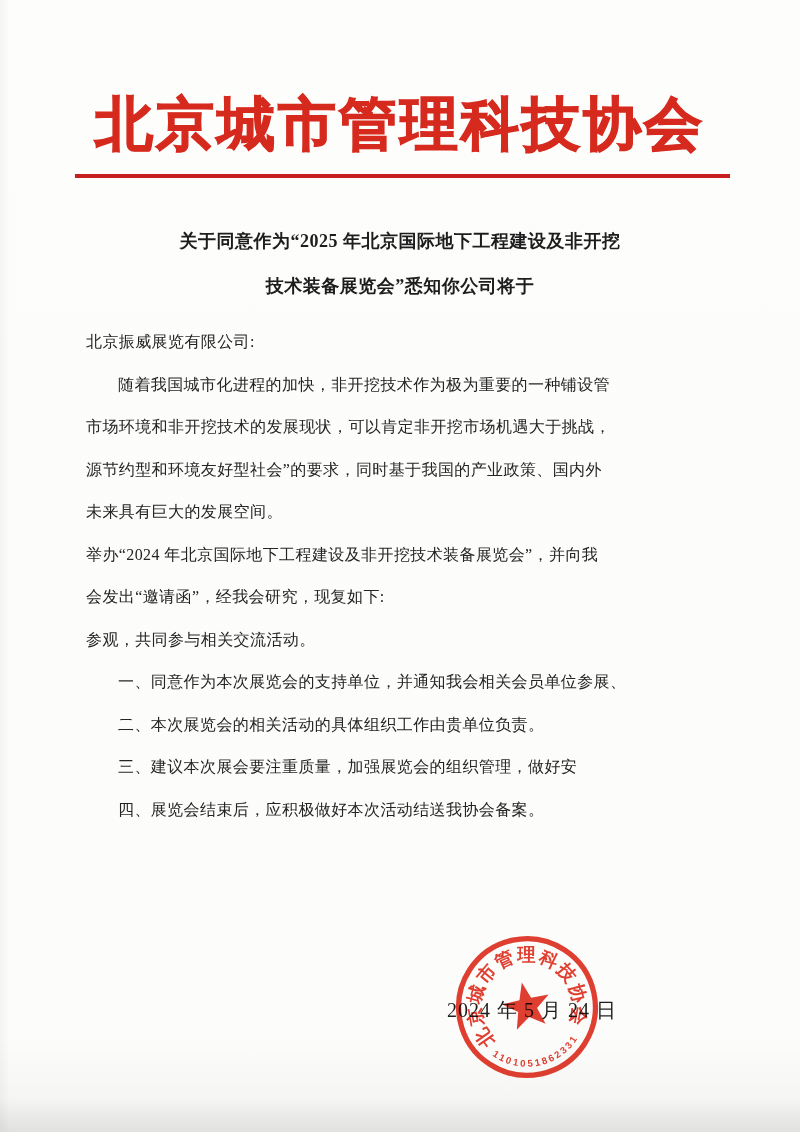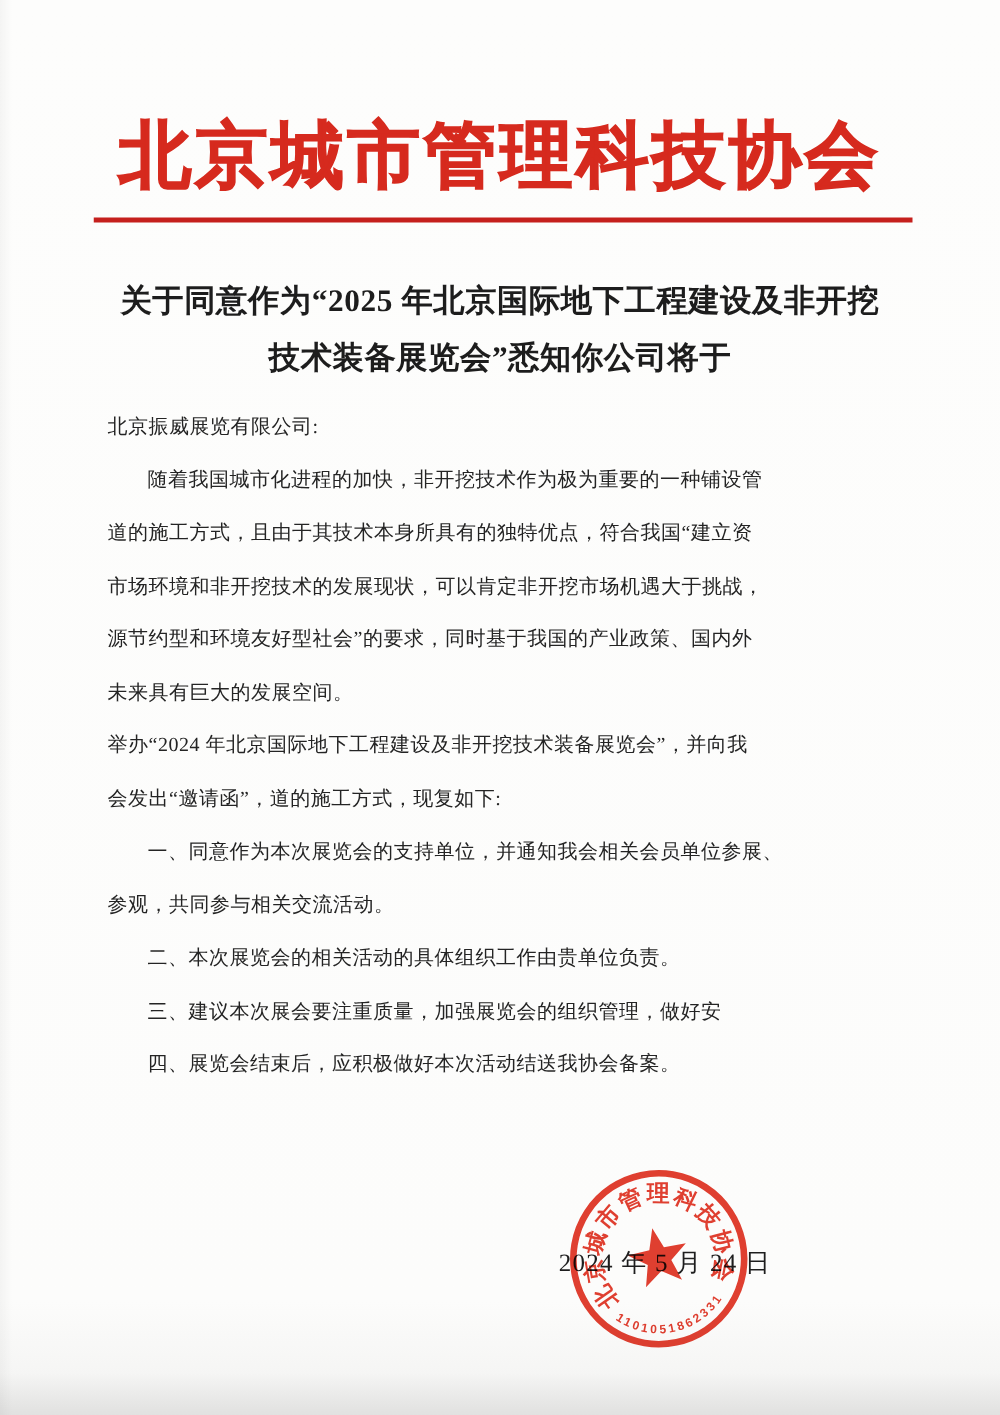--- a/index.html
+++ b/index.html
@@ -36,21 +36,21 @@
     white-space: nowrap;
   }
   .red-rule {
     position: absolute; left: 75px; top: 174px;
     width: 655px; height: 4px;
     background: #c5201d;
   }
   .doc-title {
     position: absolute; left: 60px; top: 219px; width: 680px;
     text-align: center;
-    font-size: 25px; line-height: 45px;
+    font-size: 18px; line-height: 45px;
     font-weight: bold;
     color: #1d1d1d;
     letter-spacing: 0.5px;
   }
   .body-text {
     position: absolute; left: 86px; top: 321px; width: 636px;
     font-size: 16px; line-height: 42.5px;
     color: #242424;
     letter-spacing: 0.4px;
   }
@@ -86,28 +86,27 @@
   <div class="red-rule"></div>
 
   <div class="doc-title">
     <div class="line">关于同意作为“2025 年北京国际地下工程建设及非开挖</div>
     <div class="line">技术装备展览会”悉知你公司将于</div>
   </div>
 
   <div class="body-text">
     <div class="line">北京振威展览有限公司:</div>
     <div class="line indent">随着我国城市化进程的加快，非开挖技术作为极为重要的一种铺设管</div>
-    <div class="line">道的施工方式，且由于其技术本身所具有的独特优点，符合我国“建立资</div>
     <div class="line">市场环境和非开挖技术的发展现状，可以肯定非开挖市场机遇大于挑战，</div>
     <div class="line">源节约型和环境友好型社会”的要求，同时基于我国的产业政策、国内外</div>
     <div class="line">未来具有巨大的发展空间。</div>
     <div class="line">举办“2024 年北京国际地下工程建设及非开挖技术装备展览会”，并向我</div>
-    <div class="line">会发出“邀请函”，道的施工方式，现复如下:</div>
+    <div class="line">会发出“邀请函”，经我会研究，现复如下:</div>
+    <div class="line">参观，共同参与相关交流活动。</div>
     <div class="line indent">一、同意作为本次展览会的支持单位，并通知我会相关会员单位参展、</div>
-    <div class="line">参观，共同参与相关交流活动。</div>
     <div class="line indent">二、本次展览会的相关活动的具体组织工作由贵单位负责。</div>
     <div class="line indent">三、建议本次展会要注重质量，加强展览会的组织管理，做好安</div>
     <div class="line indent">四、展览会结束后，应积极做好本次活动结送我协会备案。</div>
   </div>
 
   <div class="date-line">2024 年 5 月 24 日</div>
 
   <div class="seal">
     <svg viewBox="0 0 160 160" xmlns="http://www.w3.org/2000/svg">
       <circle cx="80" cy="80" r="71" fill="none" stroke="#e03020" stroke-width="5.5"></circle>

